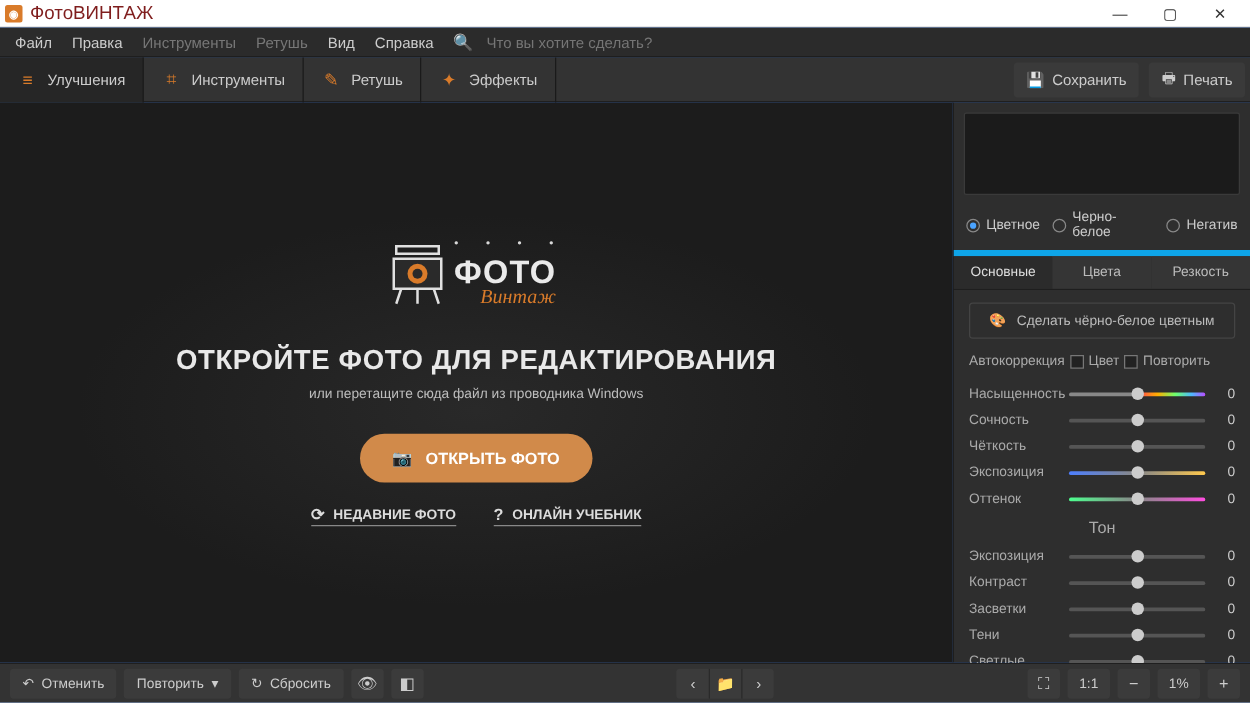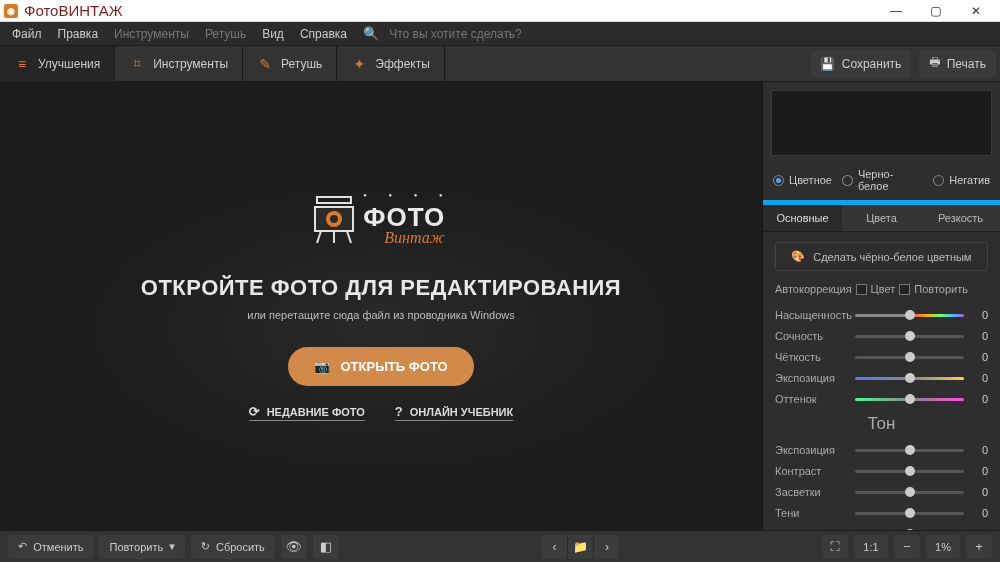--- a/index.html
+++ b/index.html
@@ -48,21 +48,21 @@
 .ptabs .pt.active { background:#2b2b2b; color:#ddd;}
 .panelbody { flex:1; overflow-y:auto; padding: 10px 12px 0; }
 .bwbtn { display:flex; align-items:center; justify-content:center; gap:8px; padding:7px; border:1px solid #444; border-radius:3px; font-size:11px; color:#bbb; cursor:pointer; margin-bottom:12px;}
 .autorow { display:flex; align-items:center; gap:4px; font-size:11px; color:#aaa; margin-bottom:14px;}
 .autorow .cb { width:11px;height:11px;border:1px solid #777;background:#222;}
 .slider { display:flex; align-items:center; gap:8px; margin-bottom:9px; font-size:11px;}
 .slider .sl-label { width:72px; color:#aaa; text-align:left; flex-shrink:0;}
 .slider .sl-track { flex:1; height:3px; border-radius:2px; position:relative; cursor:pointer;}
 .slider .sl-thumb { position:absolute; left:50%; top:50%; width:10px; height:10px; background:#ccc; border-radius:50%; transform:translate(-50%,-50%);}
 .slider .sl-val { width:16px; text-align:right; color:#ccc;}
-.section-title { text-align:center; font-size:17px; color:#aaa; margin:6px 0 10px;}
+.section-title { text-align:center; font-size:13px; color:#aaa; margin:6px 0 10px;}
 .grad-sat { background: linear-gradient(90deg,#888 0%, #888 48%, #ff4d4d 52%, #ffae00 65%, #6dff6d 78%, #4db8ff 90%, #b84dff 100%);}
 .grad-plain { background:#555;}
 .grad-temp { background: linear-gradient(90deg,#4d7fff, #888 48%, #888 52%, #ffc94d);}
 .grad-tint { background: linear-gradient(90deg,#4dff8f, #888 48%, #888 52%, #ff4de0);}
 .bottombar { height:32px; background:#333; border-top:1px solid #1a1a1a; display:flex; align-items:center; padding:0 8px; gap:6px;}
 .bb-btn { height:24px; padding:0 10px; background:#3b3b3b; border-radius:3px; display:flex; align-items:center; gap:6px; color:#ccc; font-size:11px; cursor:pointer;}
 .bb-ico { width:26px; height:24px; background:#3b3b3b; border-radius:3px; display:flex; align-items:center; justify-content:center; color:#ccc; font-size:13px; cursor:pointer;}
 .bb-seg { display:flex; background:#3b3b3b; border-radius:3px; overflow:hidden;}
 .bb-seg .seg { width:26px; height:24px; display:flex;align-items:center;justify-content:center;color:#ccc;font-size:12px;cursor:pointer;}
 .bb-seg .seg + .seg { border-left:1px solid #2a2a2a;}

